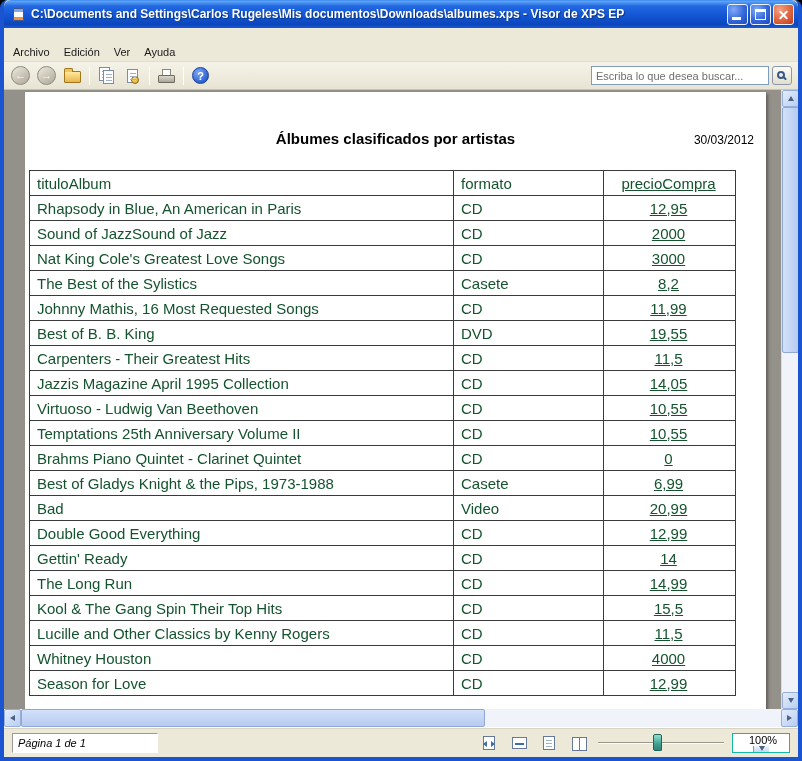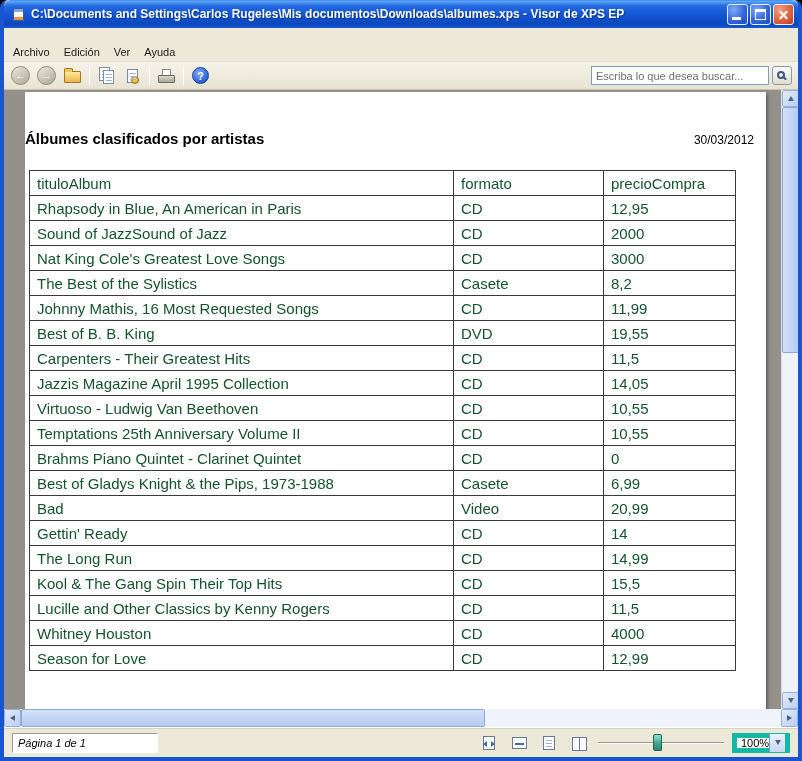--- a/index.html
+++ b/index.html
@@ -67,27 +67,27 @@
     background:linear-gradient(#FDFCF8,#E2DECE);border:1px solid #8B98AC;}
   .icon-mag{width:8px;height:8px;border:2px solid #3A5A84;border-radius:50%;position:relative;margin:-2px 2px 0 0;}
   .icon-mag::after{content:"";position:absolute;width:5px;height:2px;background:#3A5A84;
     transform:rotate(45deg);right:-4px;bottom:-2px;border-radius:1px;}
 
   
   .viewport{position:relative;flex:1;background:#94908A;overflow:hidden;}
   .page{position:absolute;left:21px;top:2px;width:741px;background:#fff;padding-bottom:60px;
     box-shadow:2px 2px 3px rgba(0,0,0,0.35);}
   .report-header{position:relative;height:78px;padding-top:38px;}
-  .report-title{text-align:left;font-size:15px;font-weight:bold;color:#000;}
+  .report-title{text-align:center;font-size:15px;font-weight:bold;color:#000;}
   .report-date{position:absolute;top:41px;right:12px;font-size:12px;color:#000;}
   .report-table{border-collapse:collapse;table-layout:fixed;margin-left:4px;width:706px;font-size:15px;color:#14532d;}
   .report-table th,.report-table td{border:1px solid #3A3A3A;height:25px;padding:0 7px;
     font-weight:normal;text-align:left;white-space:nowrap;overflow:hidden;}
   .c-title{width:424px;} .c-fmt{width:150px;margin-left:29px;} .c-price{width:132px;}
-  .report-table th.c-price,.report-table td.c-price{text-align:left;padding-right:9px;}
+  .report-table th.c-price,.report-table td.c-price{text-align:center;padding-right:9px;text-decoration:underline;}
 
   
   .tri{width:0;height:0;border:3px solid transparent;display:inline-block;}
   .tri-up{border-bottom:5px solid #4D6185;margin-top:-3px;}
   .tri-down{border-top:5px solid #4D6185;margin-bottom:-3px;}
   .tri-left{border-right:5px solid #4D6185;margin-left:-3px;}
   .tri-right{border-left:5px solid #4D6185;margin-right:-3px;}
   .sbtn{flex:0 0 17px;width:17px;height:17px;display:flex;align-items:center;justify-content:center;
     background:linear-gradient(135deg,#E3EDFC,#B9CEF0);border:1px solid #97AEDB;border-radius:2px;}
   .vscroll{position:absolute;top:0;right:0;bottom:0;width:17px;background:#F0F3FA;
@@ -116,21 +116,21 @@
   .vi-one::after{content:"";position:absolute;left:2px;top:3px;width:6px;height:1px;background:#9FB2CC;
     box-shadow:0 3px 0 #9FB2CC,0 6px 0 #9FB2CC;}
   .vi-two{width:15px;height:14px;background:transparent;border:none;}
   .vi-two::before,.vi-two::after{content:"";position:absolute;top:1px;width:6px;height:12px;background:#fff;border:1px solid #67799B;}
   .vi-two::before{left:0;} .vi-two::after{right:0;}
   .slider{position:relative;width:126px;height:20px;}
   .slider-track{position:absolute;left:0;right:0;top:9px;height:2px;background:#9A968A;border-bottom:1px solid #fff;}
   .slider-tick{position:absolute;left:50%;top:14px;width:1px;height:4px;background:#8A8678;}
   .slider-thumb{position:absolute;left:44%;top:1px;width:9px;height:17px;border-radius:2px;
     background:linear-gradient(180deg,#8FE0D0,#3FA090 60%,#2E8578);border:1px solid #1E6458;}
-  .zoom-combo{display:flex;align-items:center;width:58px;height:20px;background:#fff;border:5px solid #14b8a6;}
+  .zoom-combo{display:flex;align-items:center;width:58px;height:20px;background:#fff;border:1px solid #14b8a6;flex-direction:column;}
   .zoom-value{flex:1;padding-left:4px;font-size:11px;color:#000;}
   .combo-btn{width:16px;height:18px;display:flex;align-items:center;justify-content:center;
     background:linear-gradient(#EAF2FC,#C6DAF2);border-left:1px solid #7F9DB9;}
 </style>
 </head>
 <body>
 
 <div class="window">
 
   <div class="titlebar">
@@ -284,20 +284,25 @@
     <td class="c-fmt">Casete</td>
     <td class="c-price">6,99</td>
   </tr>
 
   <tr>
     <td class="c-title">Bad</td>
     <td class="c-fmt">Video</td>
     <td class="c-price">20,99</td>
   </tr>
 
+  <tr>
+    <td class="c-title">Double Good Everything</td>
+    <td class="c-fmt">CD</td>
+    <td class="c-price">12,99</td>
+  </tr>
 
   <tr>
     <td class="c-title">Gettin' Ready</td>
     <td class="c-fmt">CD</td>
     <td class="c-price">14</td>
   </tr>
 
   <tr>
     <td class="c-title">The Long Run</td>
     <td class="c-fmt">CD</td>

